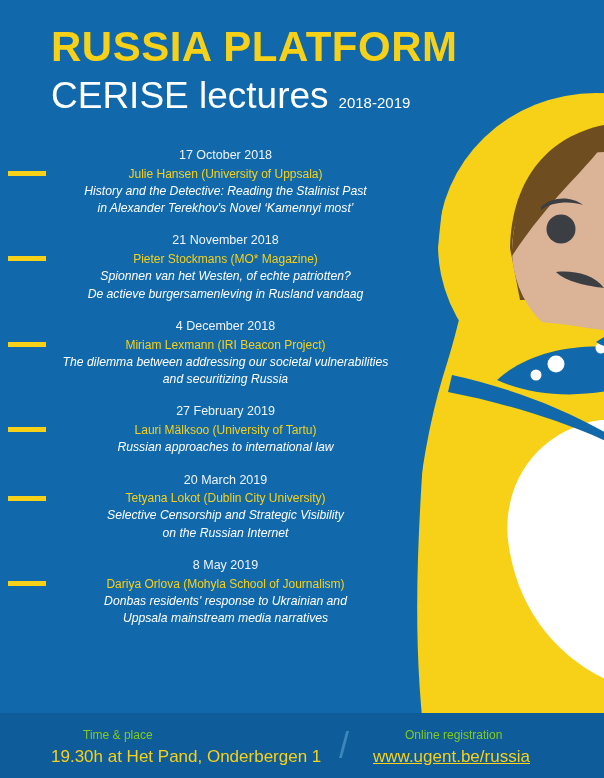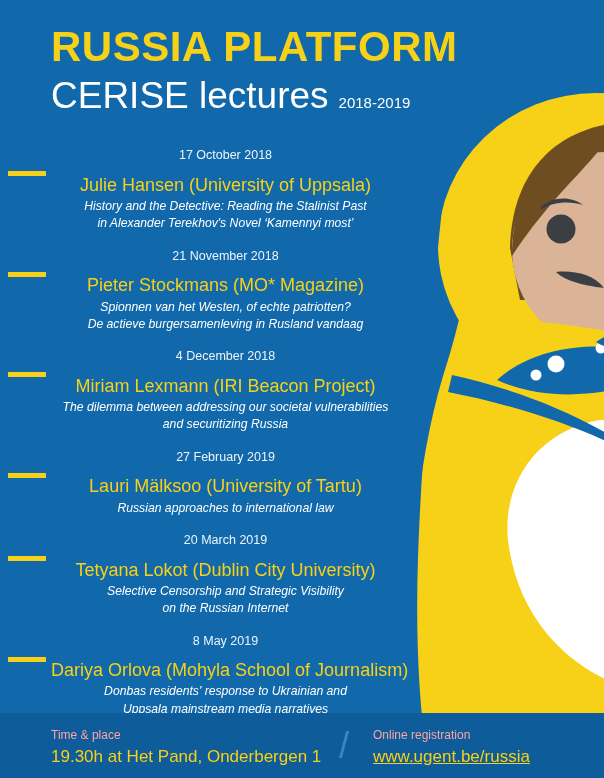--- a/index.html
+++ b/index.html
@@ -86,24 +86,24 @@
     white-space: nowrap;
   }
   .lecture-dash {
     position: absolute;
     left: 8px;
     width: 38px;
     height: 5px;
     background: #f7d117;
   }
   .lecture-speaker {
-    font-size: 18px;
+    font-size: 12px;
     color: #f7d117;
     line-height: 1.35;
-    margin-top: 9px;
+    margin-top: 2px;
     white-space: nowrap;
   }
   .lecture-topic {
     font-size: 12.2px;
     font-style: italic;
     color: #ffffff;
     line-height: 1.42;
     margin-top: 1px;
   }
   .topic-line { white-space: nowrap; }
@@ -123,23 +123,24 @@
     height: 100%;
   }
   .footer-block {
     position: absolute;
     top: 15px;
   }
   #footer-left { left: 51px; }
   #footer-right { left: 373px; }
   .footer-label {
     font-size: 12px;
-    color: #fca5a5;
+    color: #84cc16;
     line-height: 1.3;
     white-space: nowrap;
+    margin-left: 32px;
   }
   .footer-value {
     font-size: 17px;
     color: #f7d117;
     line-height: 1.35;
     margin-top: 2px;
     white-space: nowrap;
   }
   #footer-link {
     text-decoration: underline;

